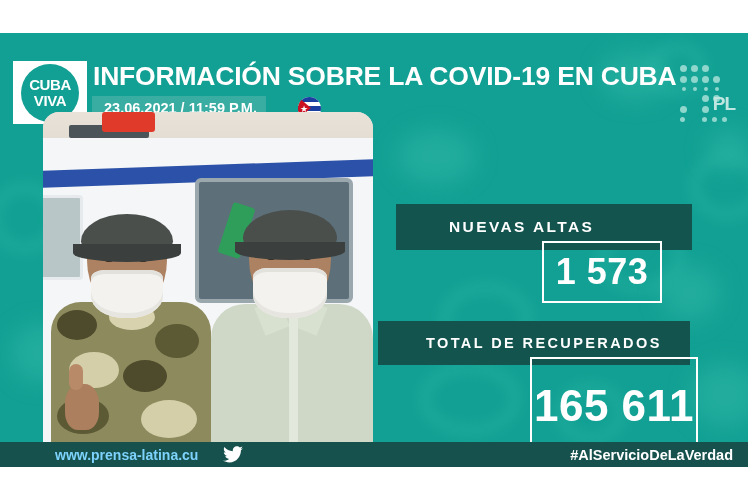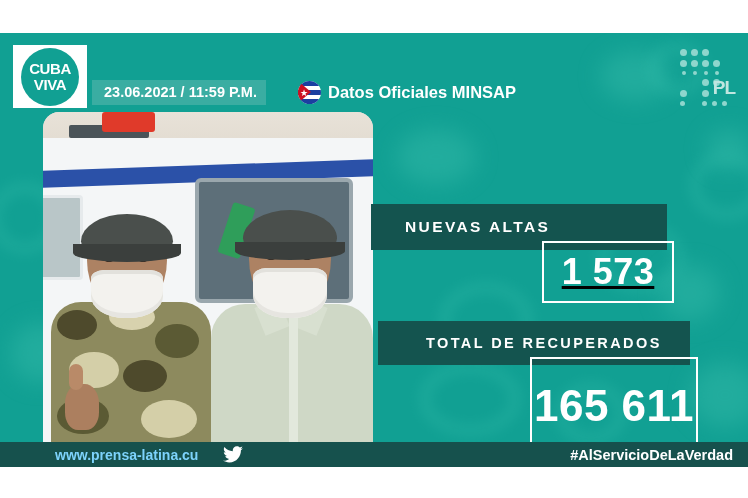--- a/index.html
+++ b/index.html
@@ -37,21 +37,21 @@
   .tex.ring {
     background:transparent;
     border:9px solid #36c0ad;
     opacity:.38;
     filter:blur(7px);
   }
 
   
   #header {
     position:absolute;
-    left:0; top:0;
+    left:0; top:16px;
     width:748px; height:78px;
   }
 
   #logo-box {
     position:absolute;
     left:13px; top:12px;
     width:74px; height:63px;
     background:#ffffff;
     display:flex; align-items:center; justify-content:center;
   }
@@ -209,23 +209,23 @@
     border:2px solid #ffffff;
     display:flex; align-items:center; justify-content:center;
   }
   .stat-box .value {
     color:#ffffff;
     font-weight:bold;
     white-space:nowrap;
     line-height:1;
   }
 
-  #bar-1 { left:371px; top:171px; width:296px; height:46px; padding-left:34px; }
+  #bar-1 { left:396px; top:171px; width:296px; height:46px; padding-left:53px; }
   #bar-1 .label { font-size:15.5px; }
-  #box-1 { left:542px; top:208px; width:132px; height:62px;text-decoration:underline; }
+  #box-1 { left:542px; top:208px; width:120px; height:62px; }
   #box-1 .value { font-size:36px; letter-spacing:.5px; }
 
   #bar-2 { left:378px; top:288px; width:312px; height:44px; padding-left:48px; }
   #bar-2 .label { font-size:14.5px; }
   #box-2 { left:530px; top:324px; width:168px; height:98px; }
   #box-2 .value { font-size:44px; letter-spacing:.5px; }
 
   
   #footer {
     position:absolute;
@@ -277,32 +277,32 @@
 
     <div id="header">
 
       <div id="logo-box">
         <div id="logo-circle">
           <span class="l1">CUBA</span>
           <span class="l2">VIVA</span>
         </div>
       </div>
 
+      <div id="title">INFORMACIÓN SOBRE LA COVID-19 EN CUBA</div>
 
       <div id="date-pill">23.06.2021 / 11:59 P.M.</div>
 
       <div id="source-row">
         <div id="flag-icon">
           <div class="stripe s0"></div>
           <div class="stripe s2"></div>
           <div class="stripe s4"></div>
           <div class="tri"></div>
           <div class="star">★</div>
         </div>
-        <div id="source-text">Datos Oficiales MINSAP</div>
       </div>
 
       <div id="pl-logo">
         <div class="dot" style="left:4px;  top:3px;  width:7px; height:7px;"></div>
         <div class="dot" style="left:15px; top:3px;  width:7px; height:7px;"></div>
         <div class="dot" style="left:26px; top:3px;  width:7px; height:7px;"></div>
         <div class="dot" style="left:4px;  top:14px; width:7px; height:7px;"></div>
         <div class="dot" style="left:15px; top:14px; width:7px; height:7px;"></div>
         <div class="dot" style="left:26px; top:14px; width:7px; height:7px;"></div>
         <div class="dot" style="left:37px; top:14px; width:7px; height:7px;"></div>

